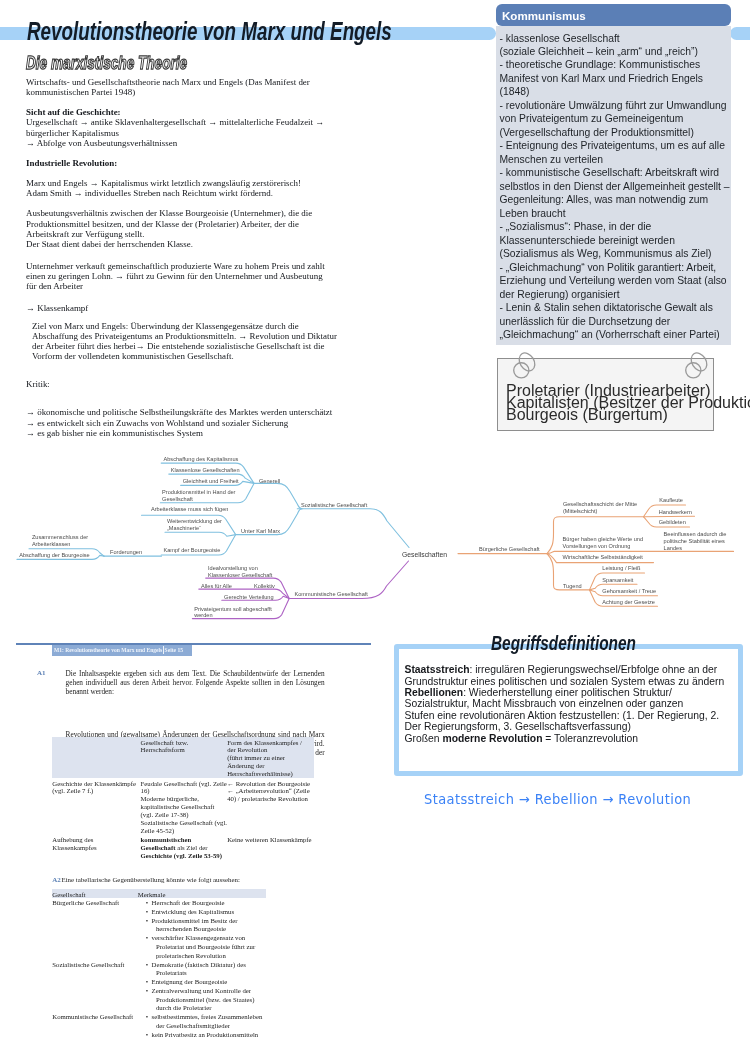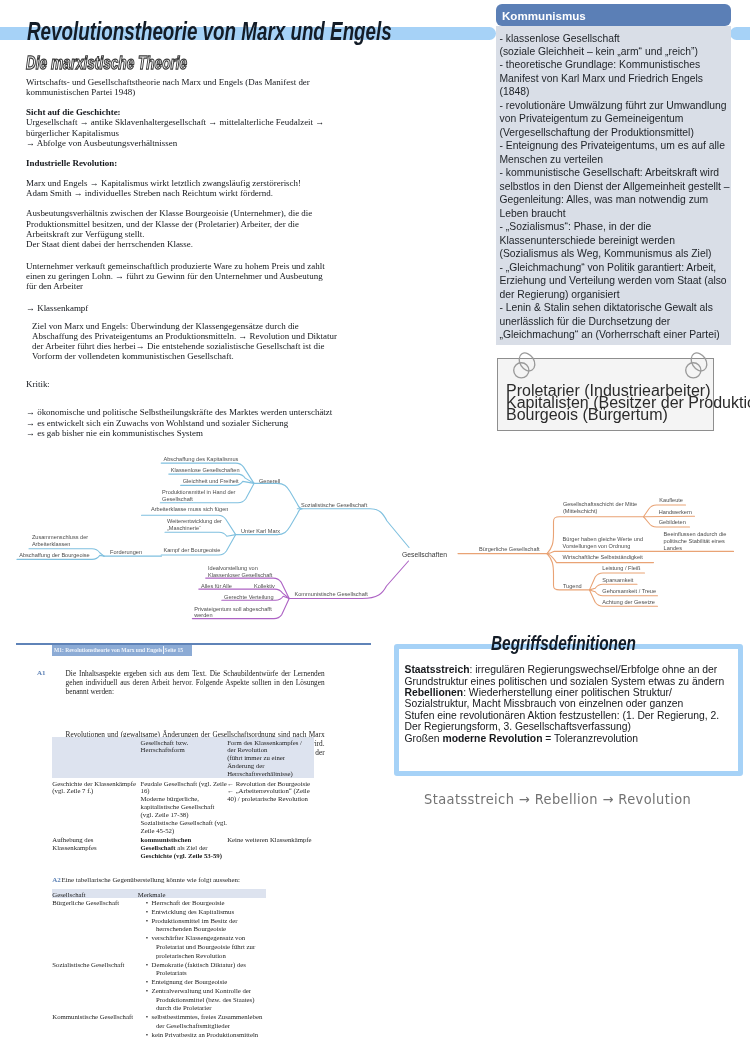--- a/index.html
+++ b/index.html
@@ -61,21 +61,21 @@
   #def-box{position:absolute;left:394px;top:643.8px;width:348.7px;height:131.9px;
       box-sizing:border-box;border:5.6px solid #a6d2f7;background:#ffffff;border-radius:3px;}
   #def-title{position:absolute;left:491px;top:629px;
       font-family:"Liberation Sans",sans-serif;font-weight:bold;font-style:italic;
       font-size:16.2px;line-height:20px;color:#131c27;white-space:nowrap;
       transform:scale(0.95,1.3);transform-origin:0 0;}
   #def-text{position:absolute;left:404.5px;top:664.2px;
       font-family:"Liberation Sans",sans-serif;font-size:10.35px;line-height:11.4px;color:#16181c;
       white-space:nowrap;}
   #handwriting{position:absolute;left:424px;top:792px;
-      font-family:"DejaVu Sans",sans-serif;font-size:13px;color:#737373;white-space:nowrap;
+      font-family:"DejaVu Sans",sans-serif;font-size:13px;color:#3b82f6;white-space:nowrap;
       letter-spacing:0.4px;transform:scale(1,1.02);transform-origin:0 0;}
 </style>
 </head>
 <body>
 
 <div class="page">
   <div id="title-highlight"></div>
   <div id="title-highlight-right"></div>
   <div id="page-title">Revolutionstheorie von Marx und Engels</div>
   <div id="page-subtitle">Die marxistische Theorie</div>

